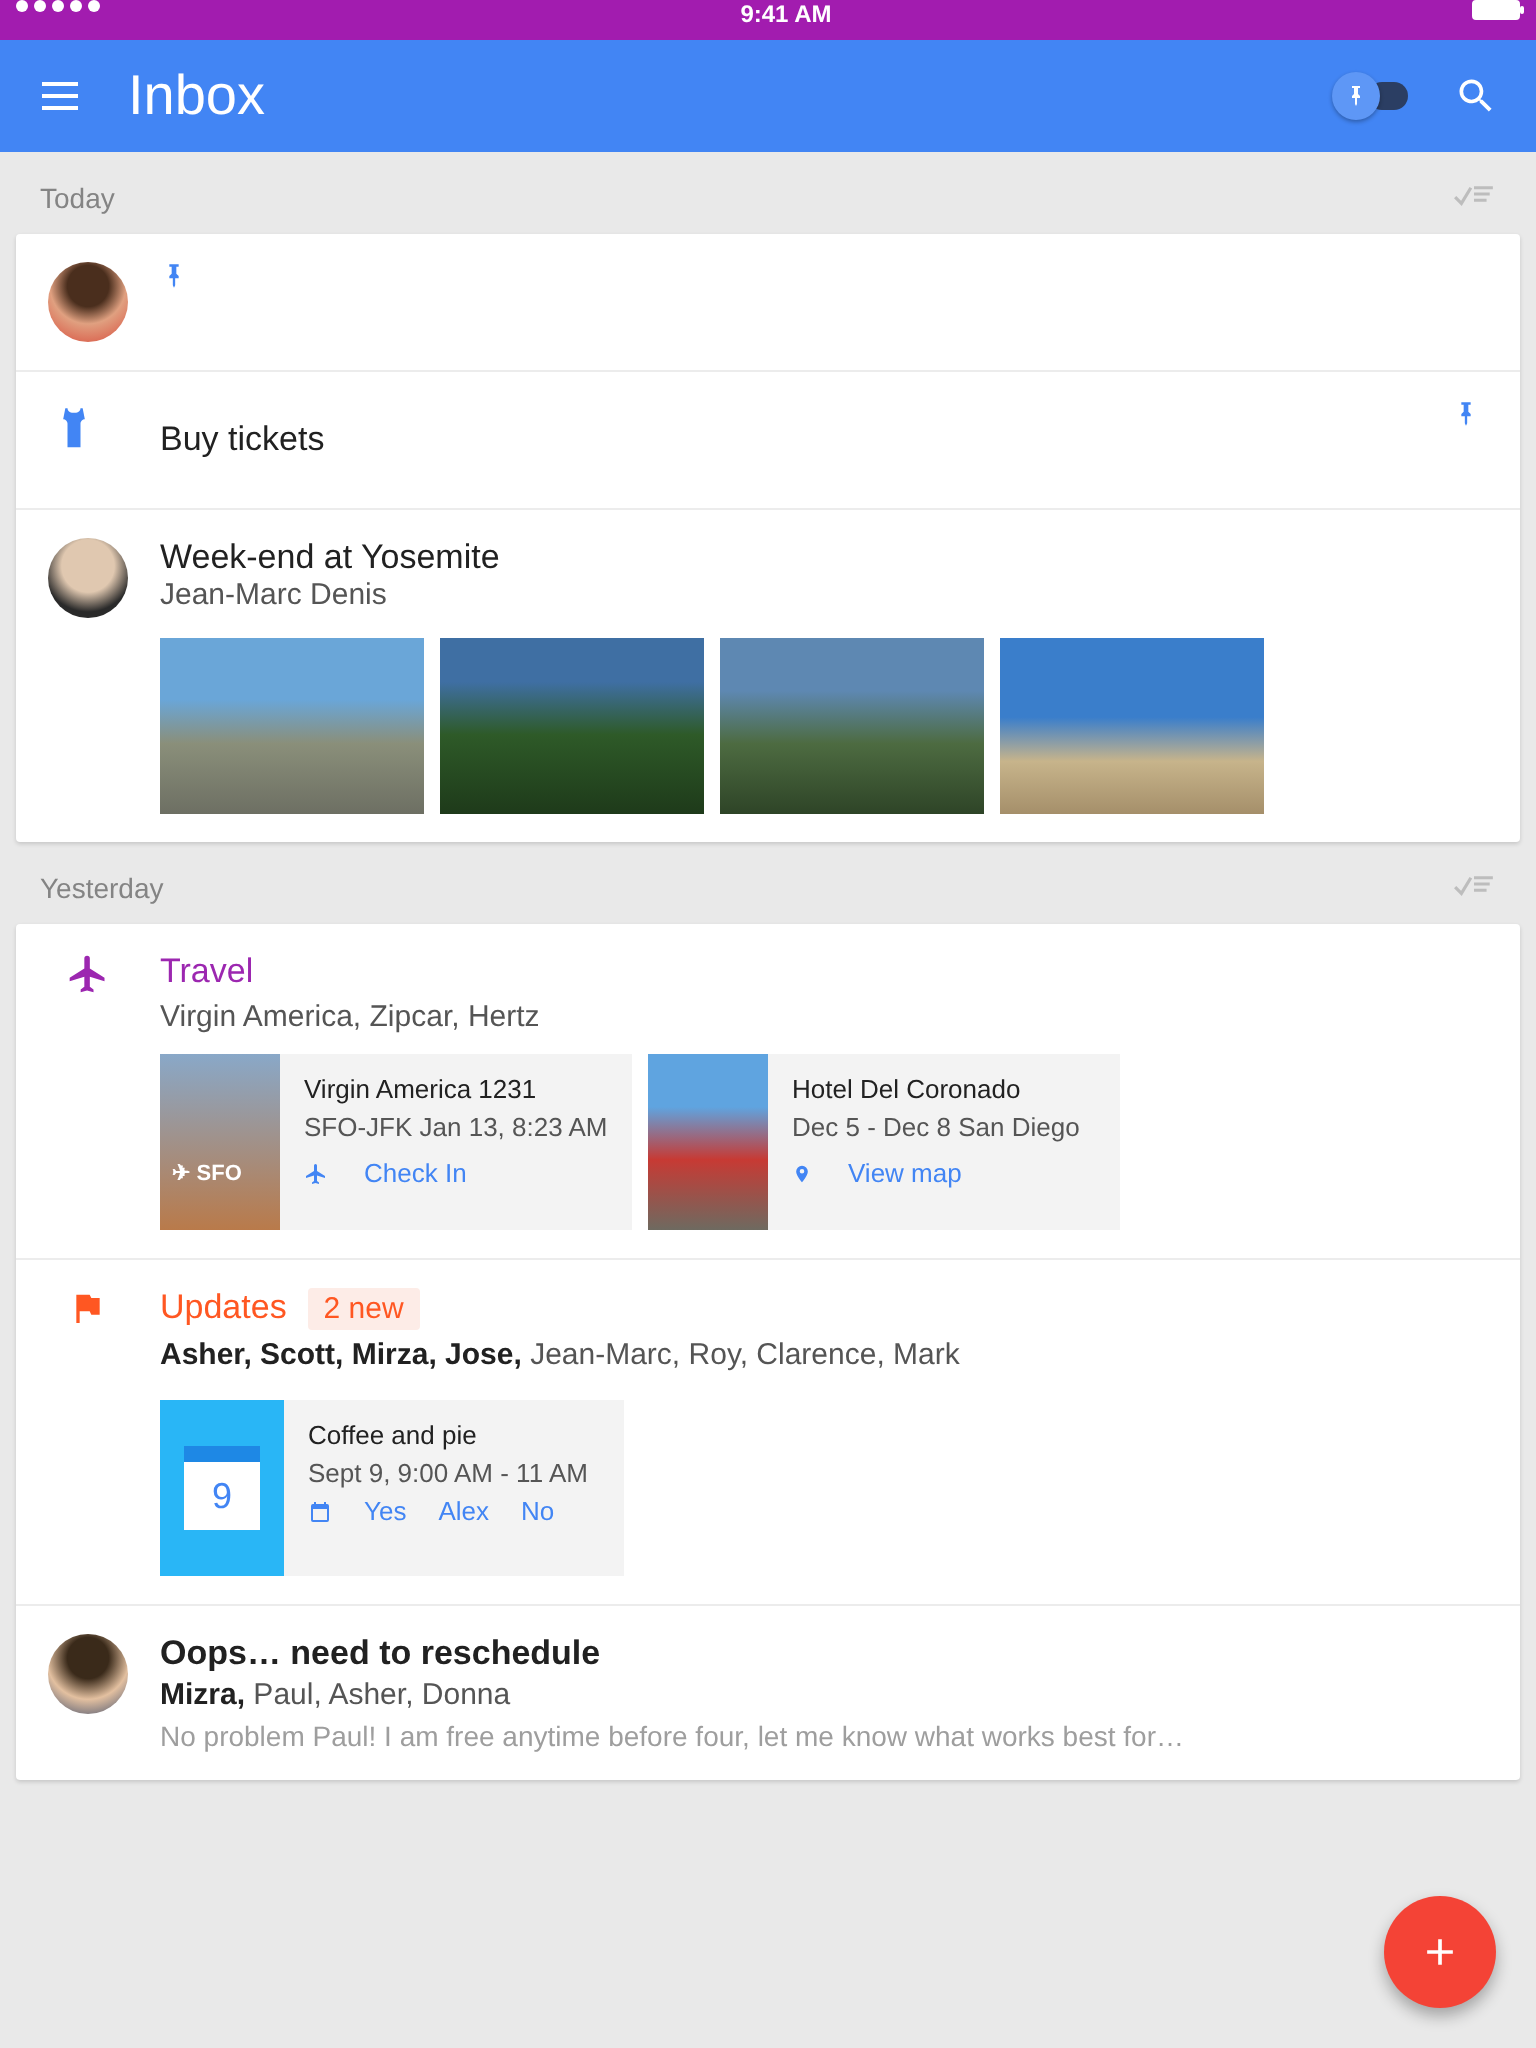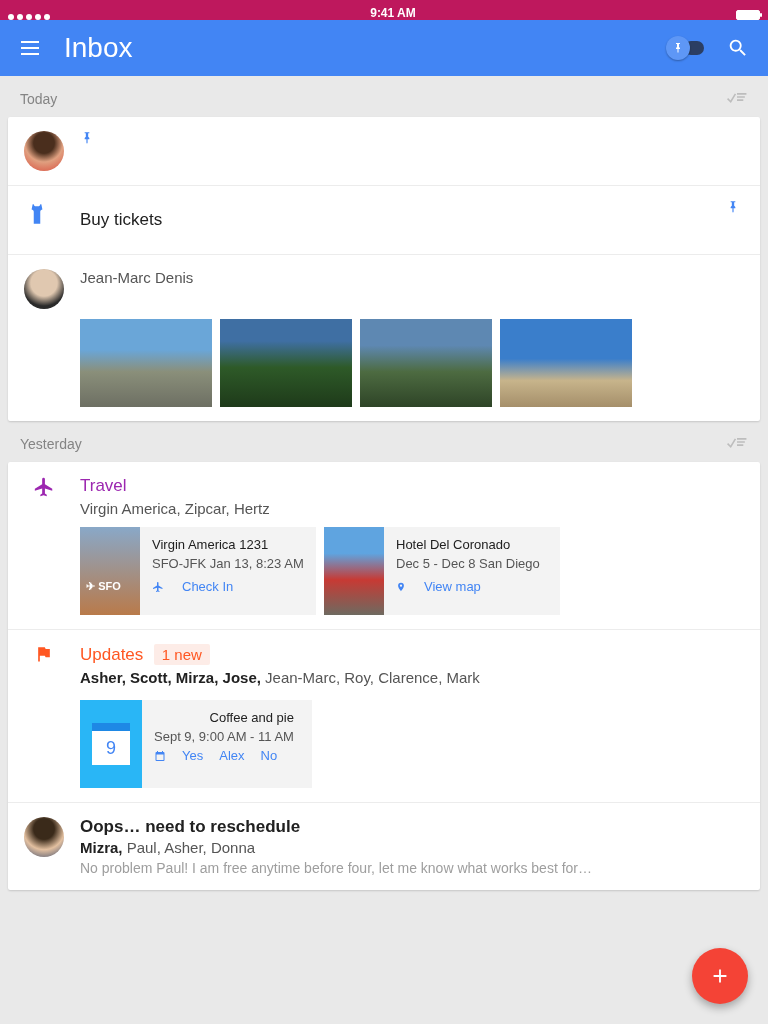--- a/index.html
+++ b/index.html
@@ -1,17 +1,17 @@
 <!DOCTYPE html>
 <html><head>
 <meta charset="utf-8">
 <style>
   * { box-sizing: border-box; margin: 0; padding: 0; -webkit-font-smoothing: antialiased; }
   html, body { width: 768px; height: 1024px; font-family: "Helvetica Neue", Arial, sans-serif; background:#e9e9e9; overflow:hidden; }
-  .statusbar { height:20px; background:#be185d; display:flex; align-items:flex-end; color:#fff; font-size:12px; padding:0 8px; }
+  .statusbar { height:20px; background:#a21caf; display:flex; align-items:flex-start; color:#fff; font-size:12px; padding:0 8px; }
   .statusbar .dots { display:flex; gap:3px; }
   .statusbar .dots span { width:6px; height:6px; border-radius:50%; background:#fff; display:block; }
   .statusbar .time { flex:1; text-align:center; font-weight:600; }
   .statusbar .battery { width:24px; height:10px; border:1px solid #fff; border-radius:2px; position:relative; background:#fff; }
   .statusbar .battery::after { content:""; position:absolute; right:-3px; top:2px; width:2px; height:4px; background:#fff; border-radius:1px; }
 
   .appbar { height:56px; background:#4285F4; display:flex; align-items:center; padding:0 16px; gap:20px; }
   .appbar .title { color:#fff; font-size:28px; font-weight:400; flex:1; }
   .iconbtn { width:28px; height:28px; display:flex; align-items:center; justify-content:center; color:#fff; cursor:pointer; }
   .hamburger, .hamburger::before, .hamburger::after { display:block; width:18px; height:2px; background:#fff; position:relative; content:""; }
@@ -59,21 +59,21 @@
   .sc-img.sfo::after{ content:"✈ SFO"; position:absolute; bottom:22px; left:6px; font-size:11px; font-weight:700; color:#fff; }
   .sc-img.hotel{ background:linear-gradient(#5fa4e0 30%,#c73a34 60%,#6e6a60); }
   .sc-body { padding:10px 12px; font-size:13px; color:#555; display:flex; flex-direction:column; gap:4px; }
   .sc-body .line1{ color:#212121; }
   .sc-action{ color:#4285F4; font-size:13px; display:flex; align-items:center; gap:18px; margin-top:4px; }
 
   .eventcard { display:flex; background:#f3f3f3; width:232px; margin-top:10px; }
   .ec-date { width:62px; height:88px; background:#29B6F6; display:flex; align-items:center; justify-content:center; }
   .ec-date .inner{ width:38px; height:42px; background:#fff; border-top:8px solid #1E88E5; display:flex; align-items:center; justify-content:center; color:#4285F4; font-weight:500; font-size:18px; }
   .ec-body { padding:10px 12px; font-size:13px; color:#555; display:flex; flex-direction:column; gap:4px;}
-  .ec-body .line1{ color:#212121;text-align:right; }
+  .ec-body .line1{ color:#212121; }
   .ec-actions{ display:flex; gap:16px; color:#4285F4; font-size:13px; align-items:center; }
 
   .sweep { color:#bdbdbd; }
 
   .fab { position:fixed; right:20px; bottom:20px; width:56px; height:56px; border-radius:50%; background:#F44336; box-shadow:0 4px 8px rgba(0,0,0,.3); display:flex; align-items:center; justify-content:center; color:#fff; font-size:28px; cursor:pointer; }
 
   .avatar.a1{ background:radial-gradient(circle at 50% 30%, #4a2e1d 30%, #e0a080 55%, #d84a3a 100%); }
   .avatar.a2{ background:radial-gradient(circle at 50% 35%, #e0c8b0 40%, #2a2a2a 70%); background-color:#ddd; }
   .avatar.a3{ background:radial-gradient(circle at 50% 30%, #2b1a10 35%, #e3b090 60%, #8a3a50 100%); }
   .avatar.a4{ background:radial-gradient(circle at 50% 30%, #3a2a1a 30%, #e3c0a0 60%, #3a4a6a 100%); }
@@ -149,20 +149,21 @@
       </div>
       <div class="pin"><svg width="14" height="14" viewBox="0 0 24 24" fill="#4285F4">
             <path d="M14 4v6l2 2v2H8v-2l2-2V4H8V2h8v2h-2zM11 14v6l1 2 1-2v-6h-2z"></path>
           </svg></div>
     </div>
 
     <div class="row" style="flex-direction:column">
       <div style="display:flex">
         <div class="avatar a2"></div>
         <div class="main">
+          <div style="font-size:17px;color:#212121">Week-end at Yosemite</div>
           <div style="font-size:15px;color:#555">Jean-Marc Denis</div>
         </div>
       </div>
       <div class="thumbs" style="margin-left:56px">
         <div class="thumb th-a"></div>
         <div class="thumb th-b"></div>
         <div class="thumb th-c"></div>
         <div class="thumb th-d"></div>
       </div>
     </div>
@@ -228,21 +229,21 @@
     <div class="row" style="flex-direction:column">
       <div style="display:flex">
         <div style="width:40px;flex:0 0 40px;margin-right:16px;display:flex;justify-content:center">
           <svg class="flagicon" viewBox="0 0 24 24">
               <path d="M5 3v18h2v-7h6l1 2h5V6h-5l-1-2H5z"></path>
             </svg>
         </div>
         <div class="main">
           <div>
             <span class="bundle-title updates-col">Updates</span>
-            <span class="newbadge">1 new</span>
+            <span class="newbadge">2 new</span>
           </div>
           <div class="t2" style="margin-top:4px"><span>Asher, Scott, Mirza, Jose,</span><span class="light"> Jean-Marc, Roy, Clarence, Mark</span></div>
         </div>
       </div>
       <div class="eventcard" style="margin-left:56px">
         <div class="ec-date">
             <div class="inner">9</div>
           </div>
         <div class="ec-body">
           <div class="line1">Coffee and pie</div>

